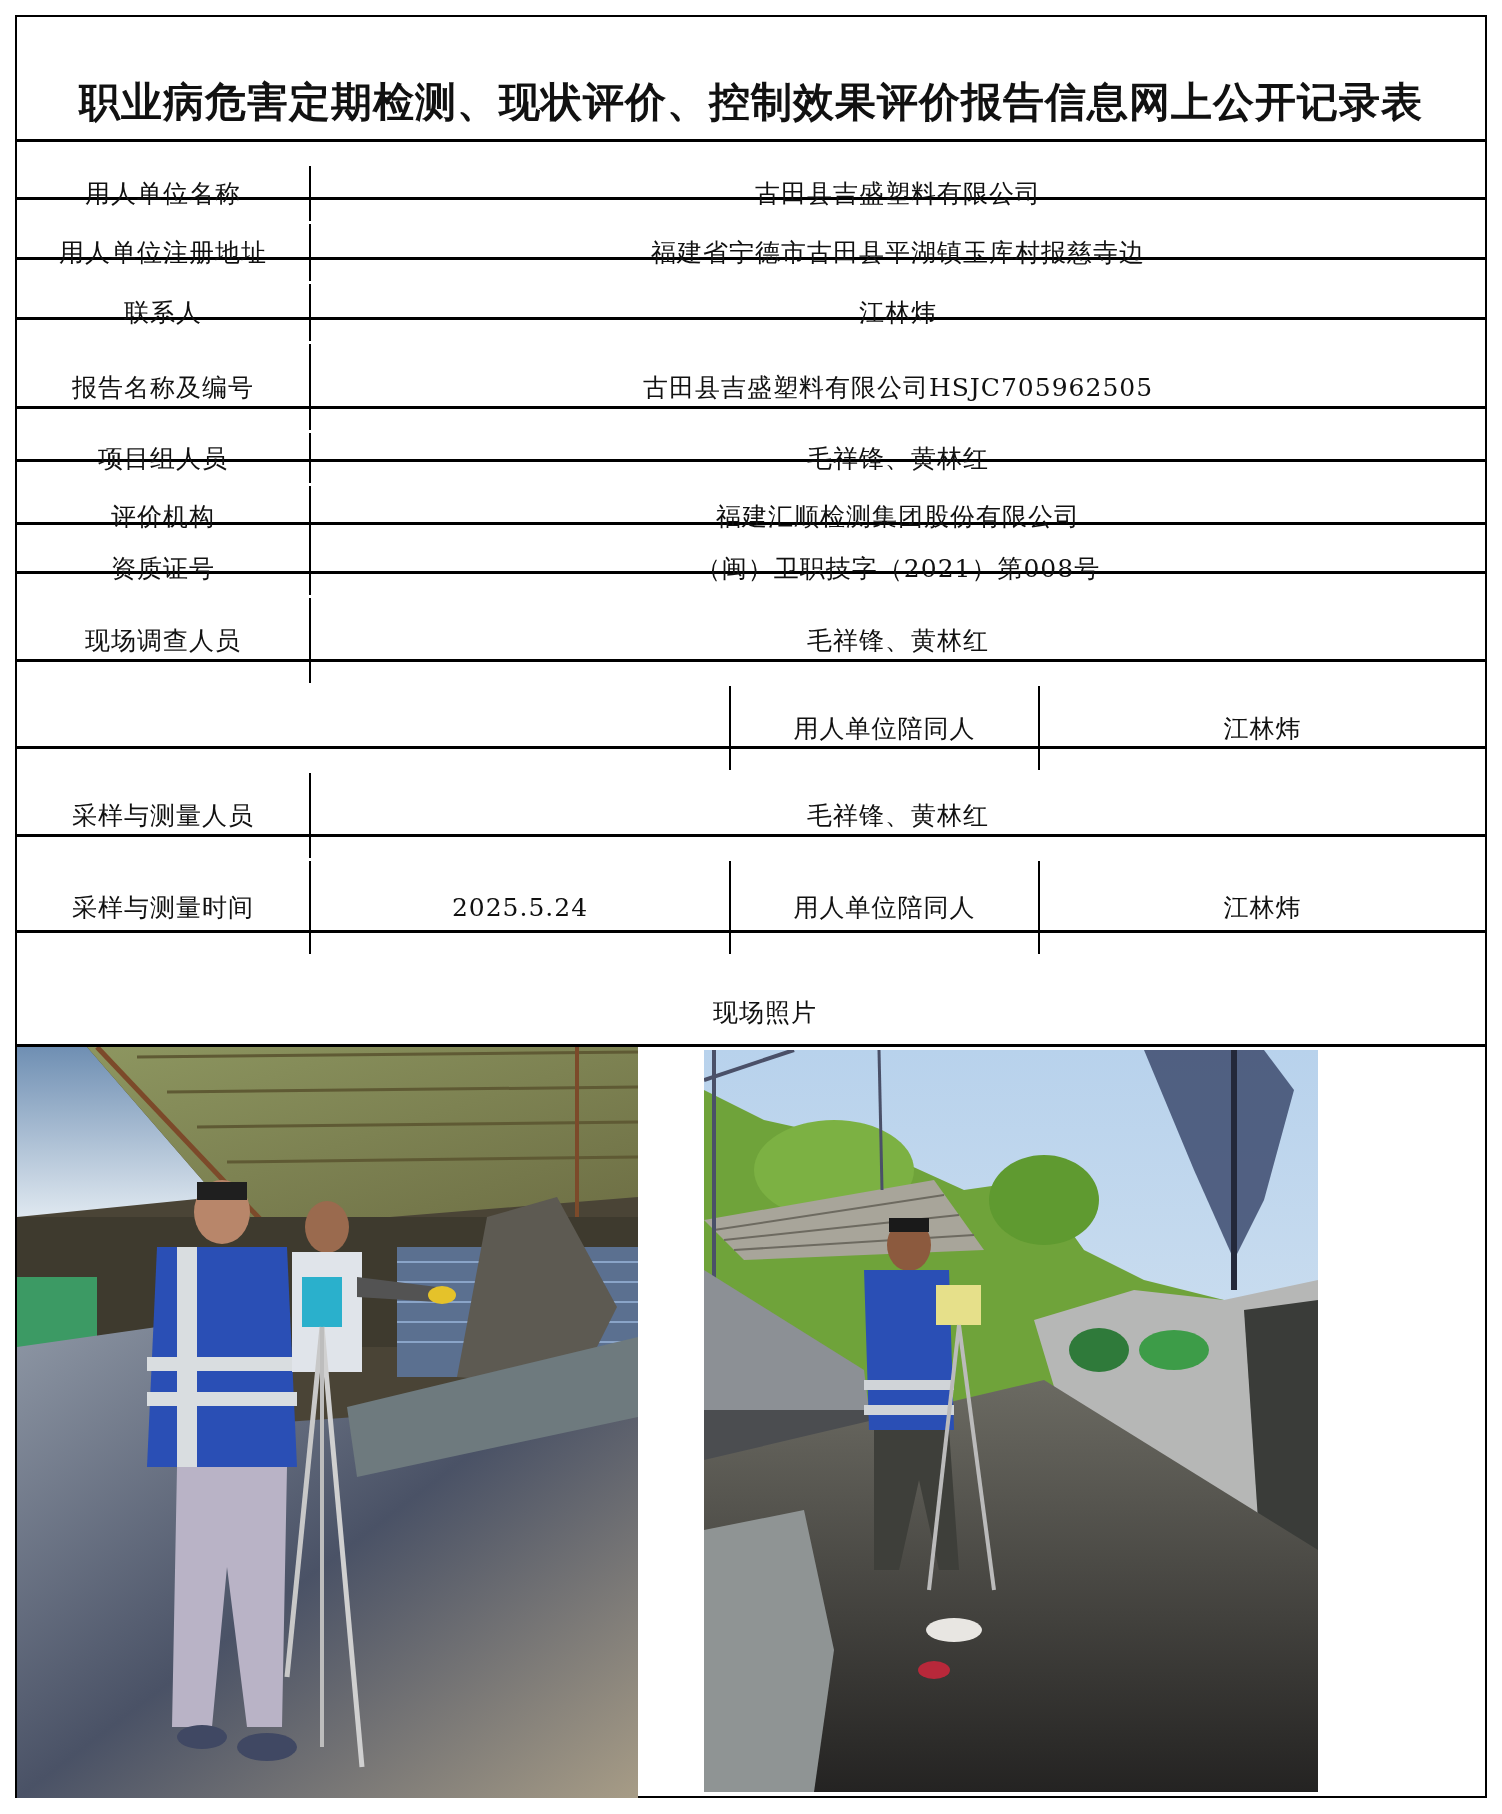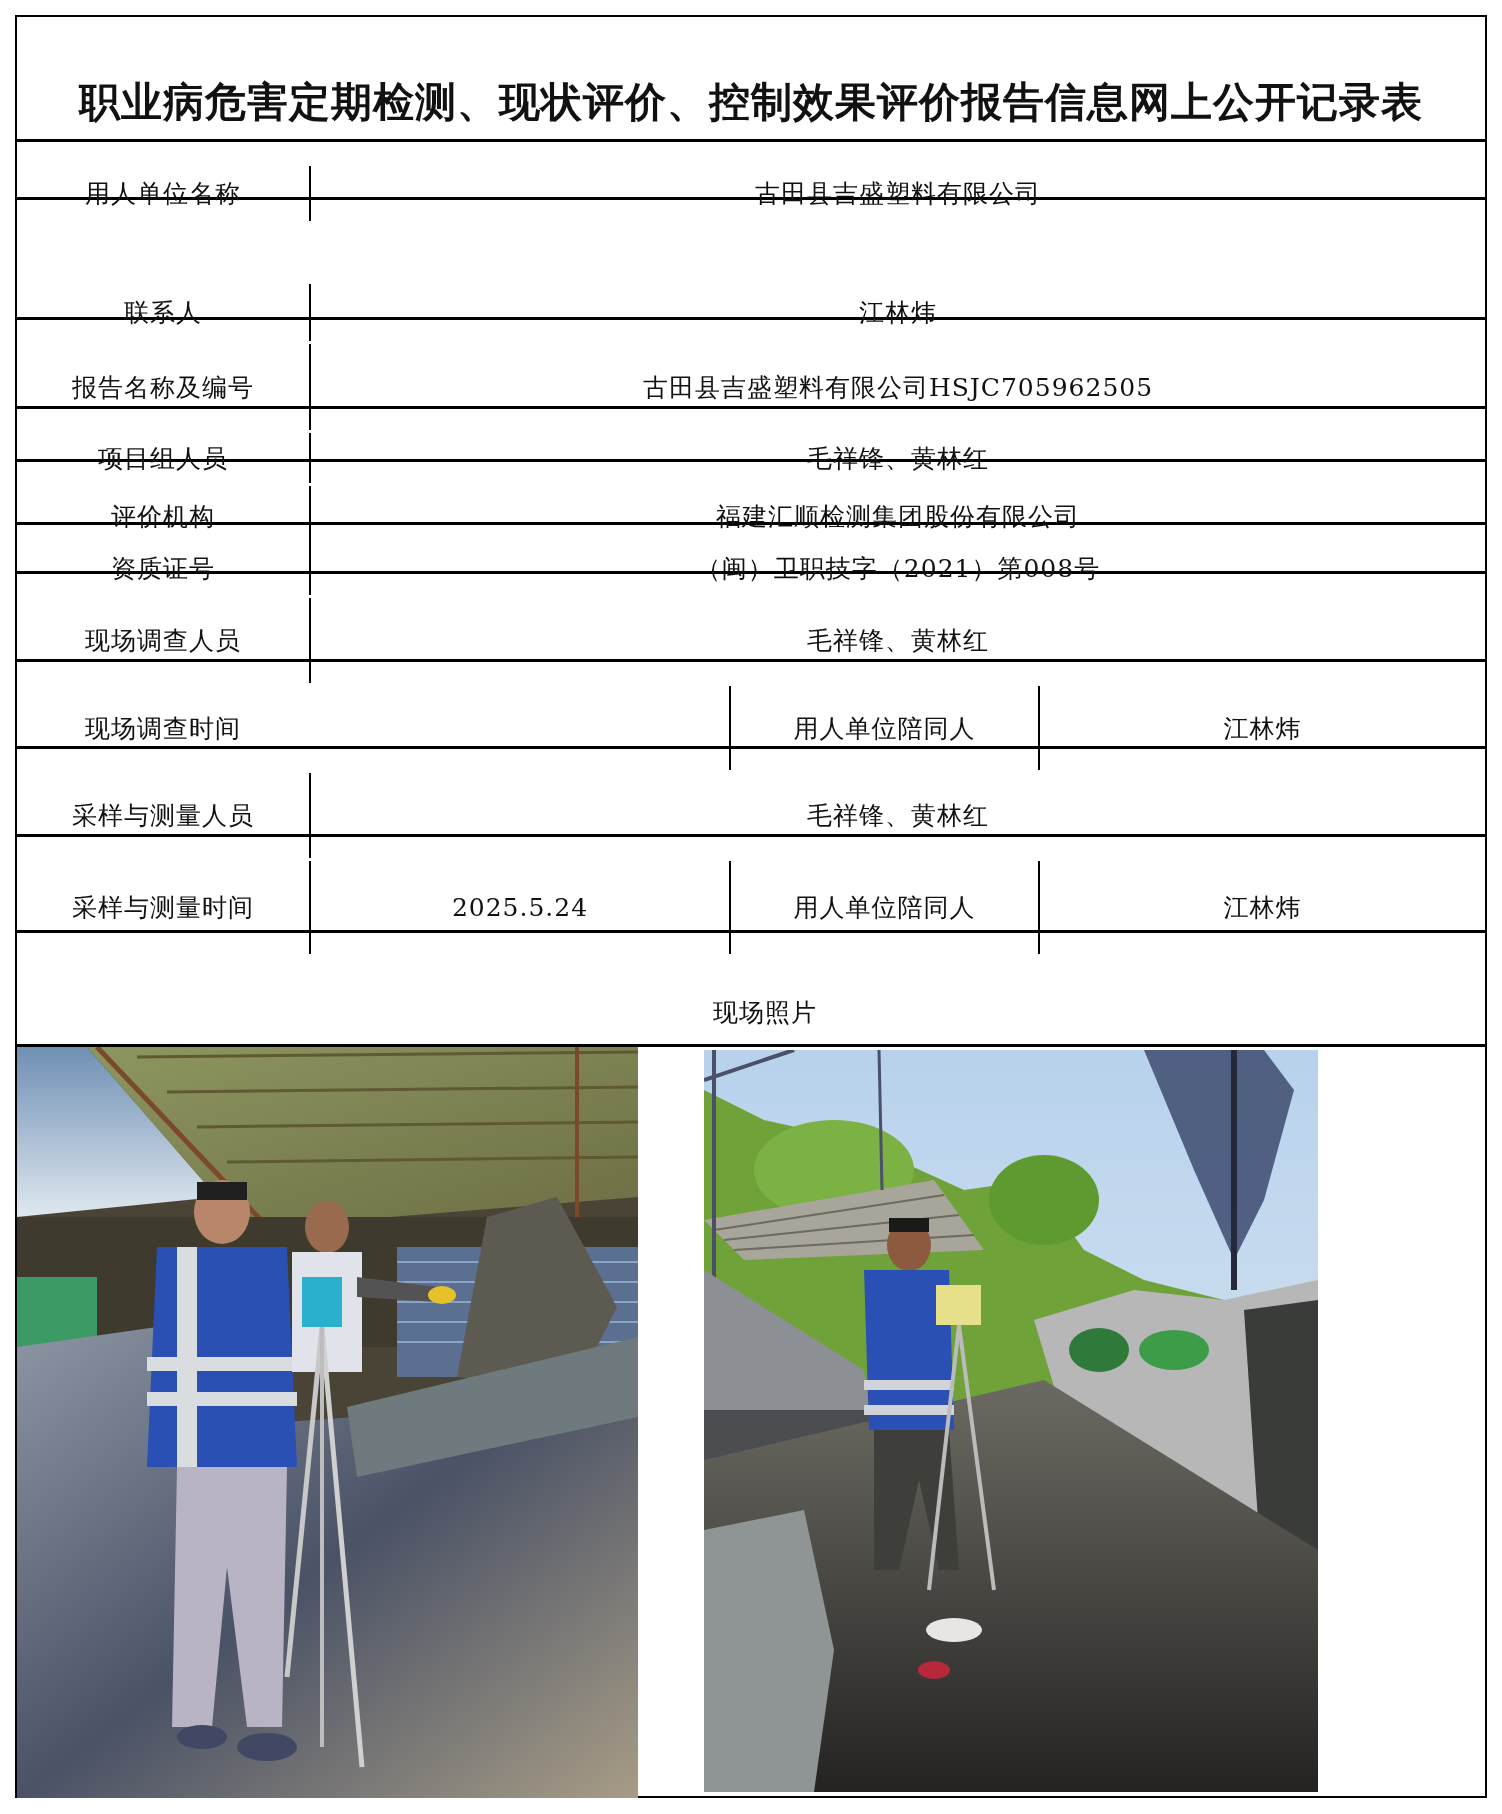--- a/index.html
+++ b/index.html
@@ -31,20 +31,24 @@
 
   <div class="row title-row" style="top:0;height:125px;">
     <div class="cell" style="left:0;width:100%;">职业病危害定期检测、现状评价、控制效果评价报告信息网上公开记录表</div>
   </div>
 
   <div class="row" style="top:125px;height:58px;">
     <div class="cell" style="left:0;width:292px;">用人单位名称</div>
     <div class="cell vline" style="left:292px;right:0;">古田县吉盛塑料有限公司</div>
   </div>
 
+  <div class="row" style="top:183px;height:60px;">
+    <div class="cell" style="left:0;width:292px;">用人单位注册地址</div>
+    <div class="cell vline" style="left:292px;right:0;">福建省宁德市古田县平湖镇玉库村报慈寺边</div>
+  </div>
 
   <div class="row" style="top:243px;height:60px;">
     <div class="cell" style="left:0;width:292px;">联系人</div>
     <div class="cell vline" style="left:292px;right:0;">江林炜</div>
   </div>
 
   <div class="row" style="top:303px;height:89px;">
     <div class="cell" style="left:0;width:292px;">报告名称及编号</div>
     <div class="cell vline" style="left:292px;right:0;">古田县吉盛塑料有限公司HSJC705962505</div>
   </div>
@@ -63,21 +67,20 @@
     <div class="cell" style="left:0;width:292px;font-family:Liberation Mono, monospace;">资质证号</div>
     <div class="cell vline" style="left:292px;right:0;">（闽）卫职技字（2021）第008号</div>
   </div>
 
   <div class="row" style="top:557px;height:88px;">
     <div class="cell" style="left:0;width:292px;">现场调查人员</div>
     <div class="cell vline" style="left:292px;right:0;">毛祥锋、黄林红</div>
   </div>
 
   <div class="row" style="top:645px;height:87px;">
-    <div class="cell" style="left:0;width:292px;">现场调查时间</div>
     <div class="cell vline" style="left:712px;width:309px;">用人单位陪同人</div>
     <div class="cell vline" style="left:1021px;right:0;">江林炜</div>
   </div>
 
   <div class="row" style="top:732px;height:88px;padding-left:32px;">
     <div class="cell" style="left:0;width:292px;">采样与测量人员</div>
     <div class="cell vline" style="left:292px;right:0;">毛祥锋、黄林红</div>
   </div>
 
   <div class="row" style="top:820px;height:96px;">

